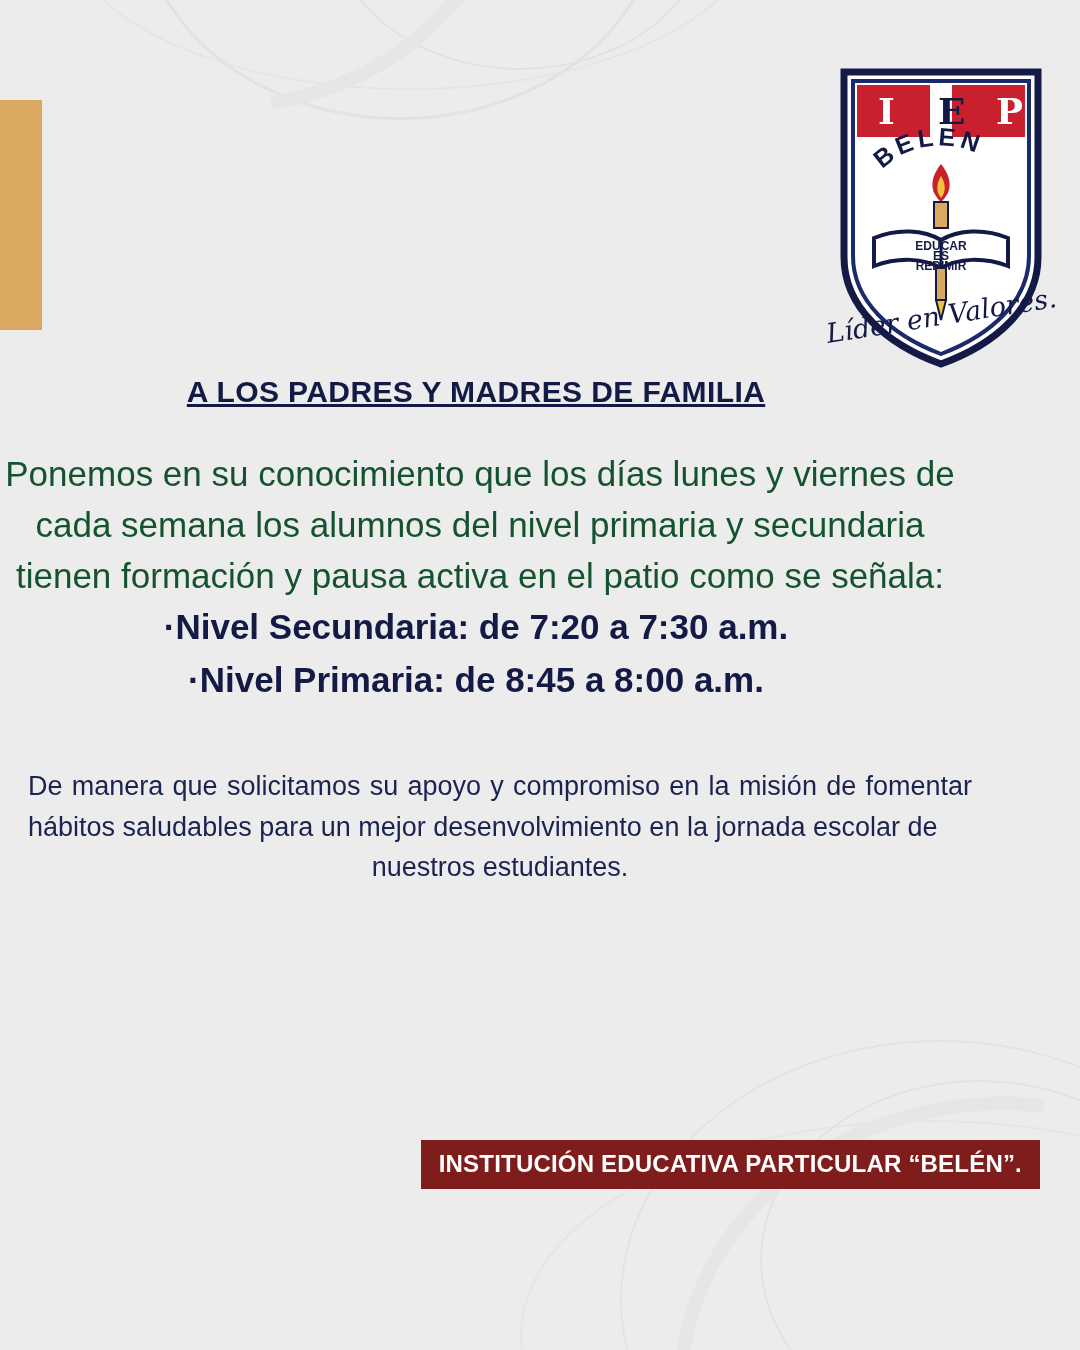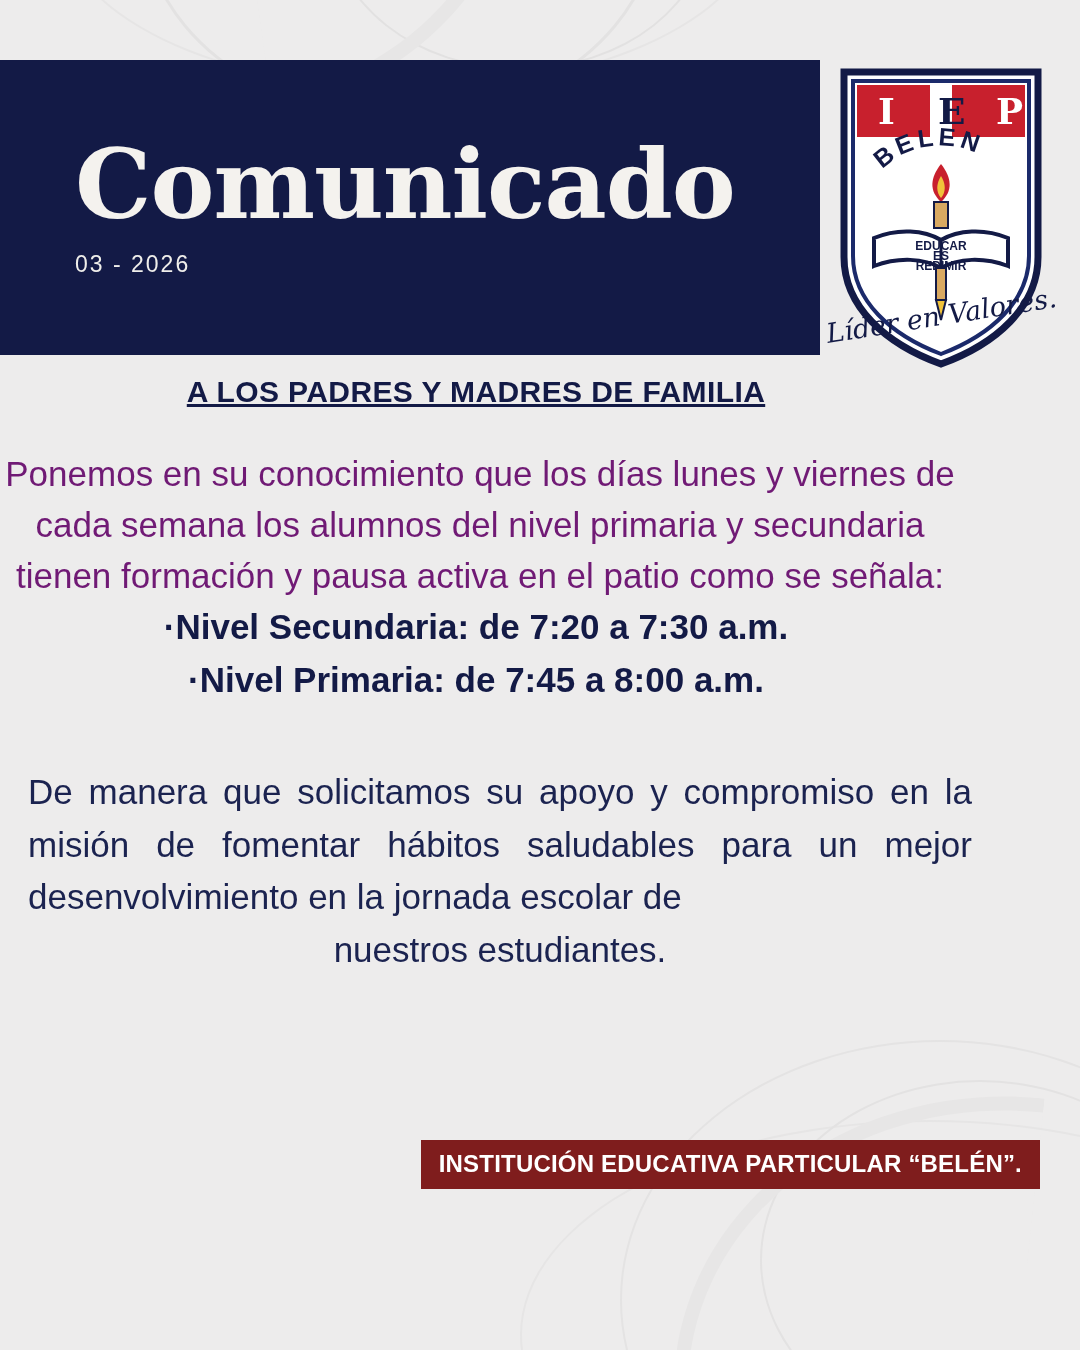--- a/index.html
+++ b/index.html
@@ -113,34 +113,34 @@
     text-decoration:underline;
     letter-spacing:0.4px;
     margin-bottom:40px;
   }
   .para-center {
     width:960px;
     margin:0 auto;
     text-align:center;
     font-size:35px;
     line-height:1.45;
-    color:#701a75;
+    color:#14532d;
   }
   .schedule {
     text-align:center;
     font-size:35px;
     font-weight:bold;
     line-height:1.5;
     color:#131a46;
   }
   .para-justify {
     width:1000px;
     margin:60px auto 0;
     text-align:justify;
-    font-size:35px;
+    font-size:27px;
     line-height:1.5;
     color:#1b2350;
     padding:0 28px;
   }
   .para-justify span.lastline { display:block; text-align:center; }
 
   .signature-row {
     position:absolute;
     left:0; top:1140px;
     width:1080px;
@@ -172,24 +172,20 @@
   <div class="swirl s1"></div>
   <div class="swirl s2"></div>
   <div class="swirl s3"></div>
   <div class="swirl-fill f1"></div>
   <div class="swirl s4"></div>
   <div class="swirl s5"></div>
   <div class="swirl s6"></div>
   <div class="swirl-fill f2"></div>
 
   <div class="gold-bar"></div>
-  <div class="header-band">
-    <div class="header-title">Comunicado</div>
-    <div class="header-sub">03 - 2026</div>
-  </div>
 
   <div class="crest-wrap">
     <svg viewBox="0 0 230 330" width="230" height="330">
 
       <path d="M18 20 H212 V205 C212 255 170 292 115 312 C60 292 18 255 18 205 Z" fill="#ffffff" stroke="#131a46" stroke-width="7"></path>
       <path d="M27 29 H203 V204 C203 249 165 283 115 302 C65 283 27 249 27 204 Z" fill="#ffffff" stroke="#1b2a6b" stroke-width="4"></path>
 
       <rect x="31" y="33" width="168" height="52" fill="#c8202d"></rect>
       <rect x="104" y="33" width="22" height="52" fill="#ffffff"></rect>
       <text x="52" y="72" font-family="DejaVu Serif, serif" font-size="36" font-weight="bold" fill="#ffffff">I</text>
@@ -215,21 +211,21 @@
       <path d="M110 248 L120 248 L115 268 Z" fill="#f0c23a" stroke="#131a46" stroke-width="2"></path>
     </svg>
   </div>
   <div class="crest-tag">Líder en Valores.</div>
 
   <div class="body-wrap">
     <div class="addressee">A LOS PADRES Y MADRES DE FAMILIA</div>
     <div class="para-center">Ponemos en su conocimiento que los días lunes y viernes de cada semana los alumnos del nivel primaria y secundaria tienen formación y pausa activa en el patio como se señala:</div>
     <div class="schedule">
       <div>·Nivel Secundaria: de 7:20 a 7:30 a.m.</div>
-      <div>·Nivel Primaria: de 7:45 a 8:00 a.m.</div>
+      <div>·Nivel Primaria: de 8:45 a 8:00 a.m.</div>
     </div>
     <div class="para-justify">
       <span>De manera que solicitamos su apoyo y compromiso en la misión de fomentar hábitos saludables para un mejor desenvolvimiento  en la jornada escolar de</span>
       <span class="lastline">nuestros estudiantes.</span>
     </div>
   </div>
 
   <div class="signature-row">
     <div class="signature">INSTITUCIÓN EDUCATIVA PARTICULAR “BELÉN”.</div>
   </div>

